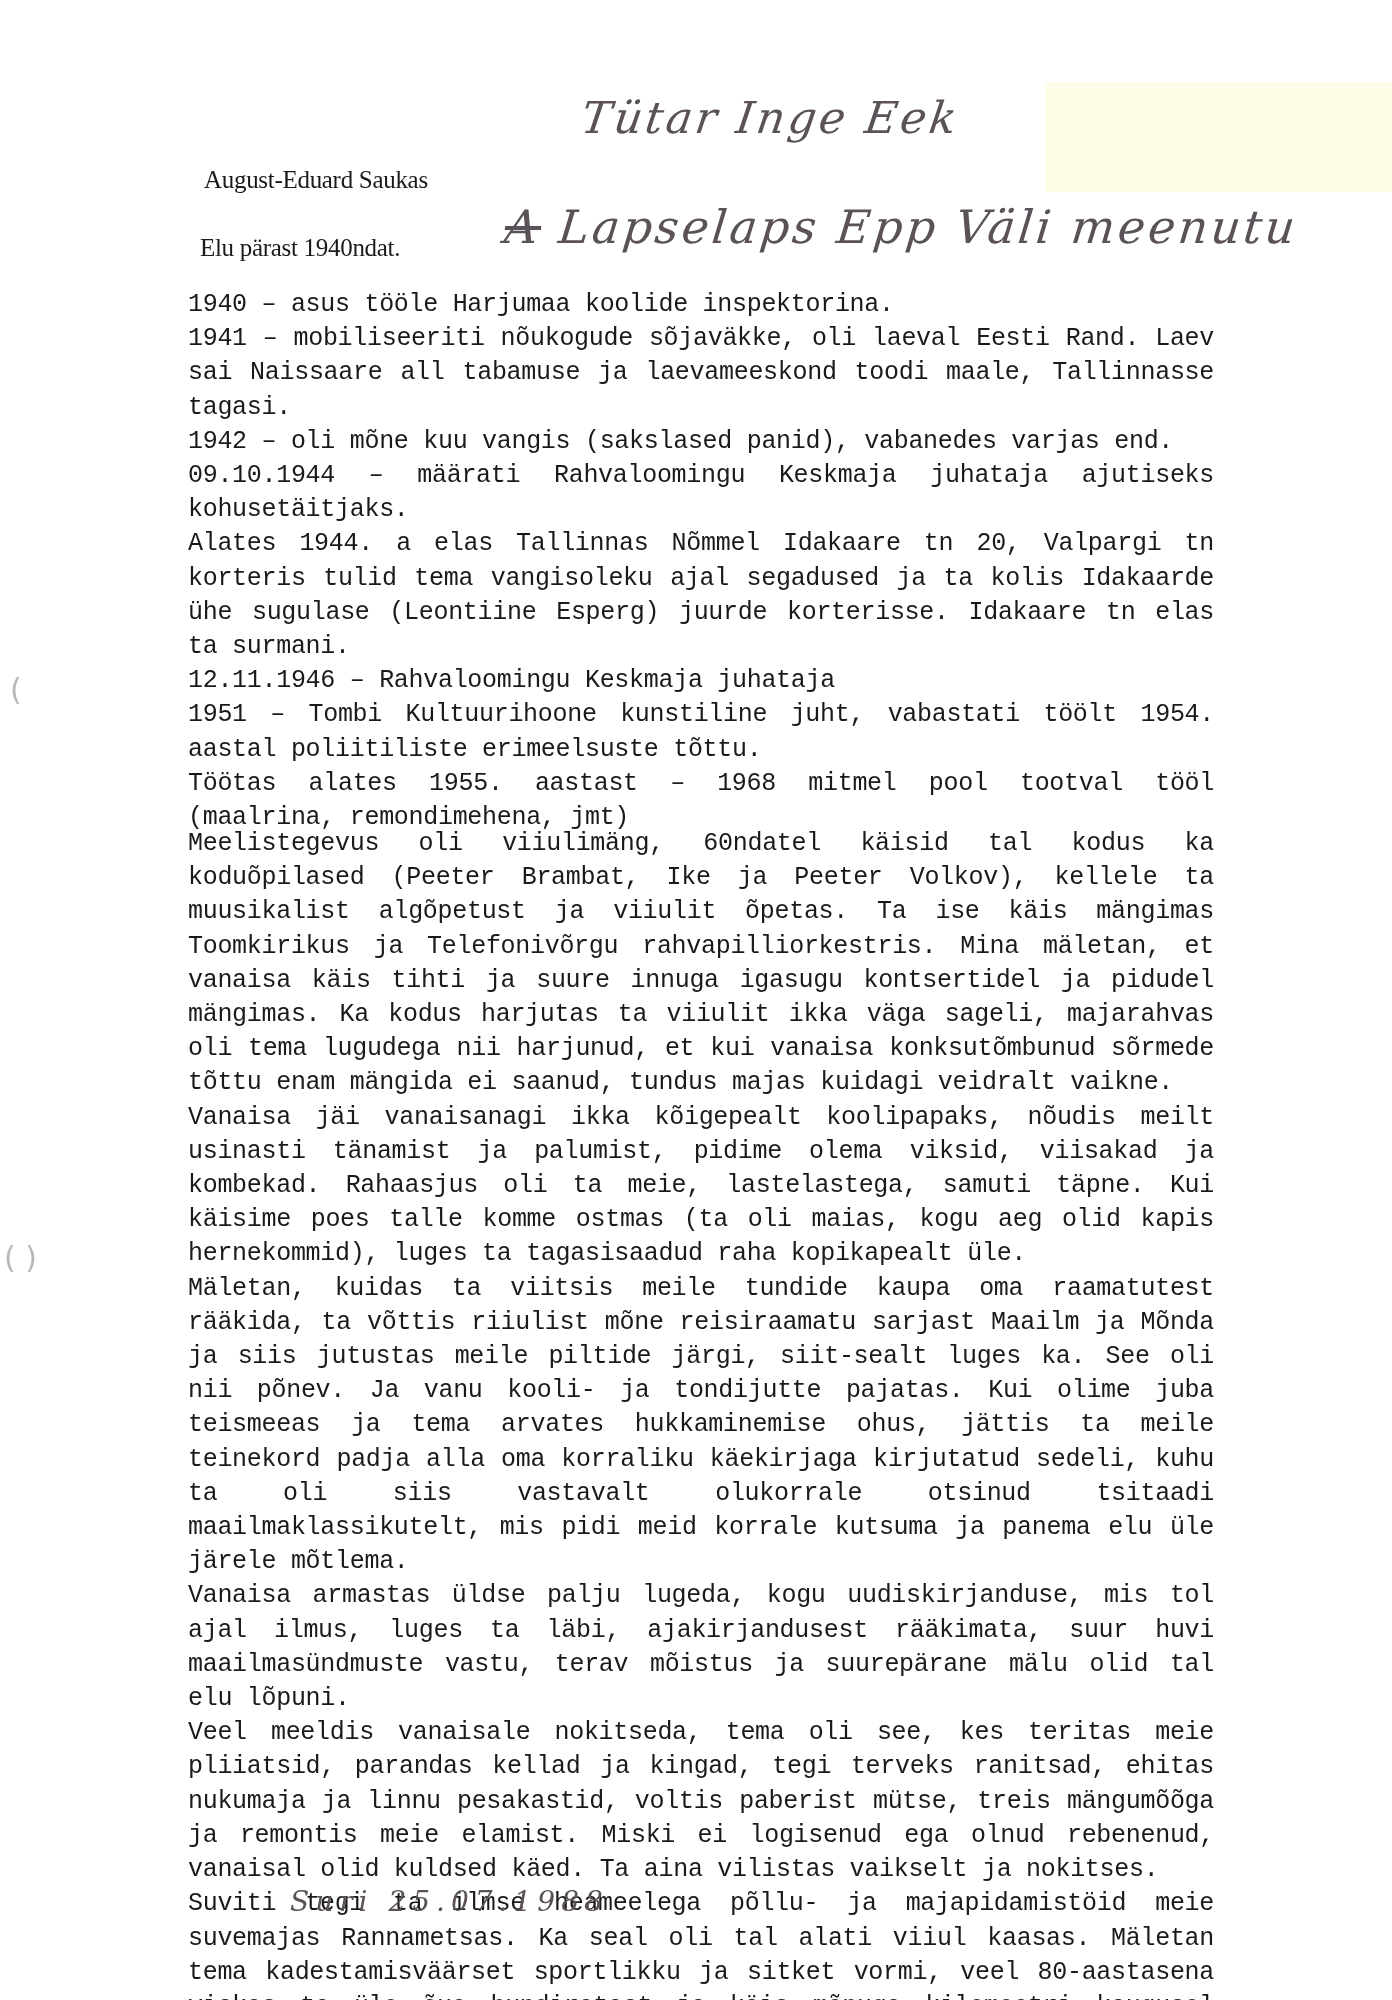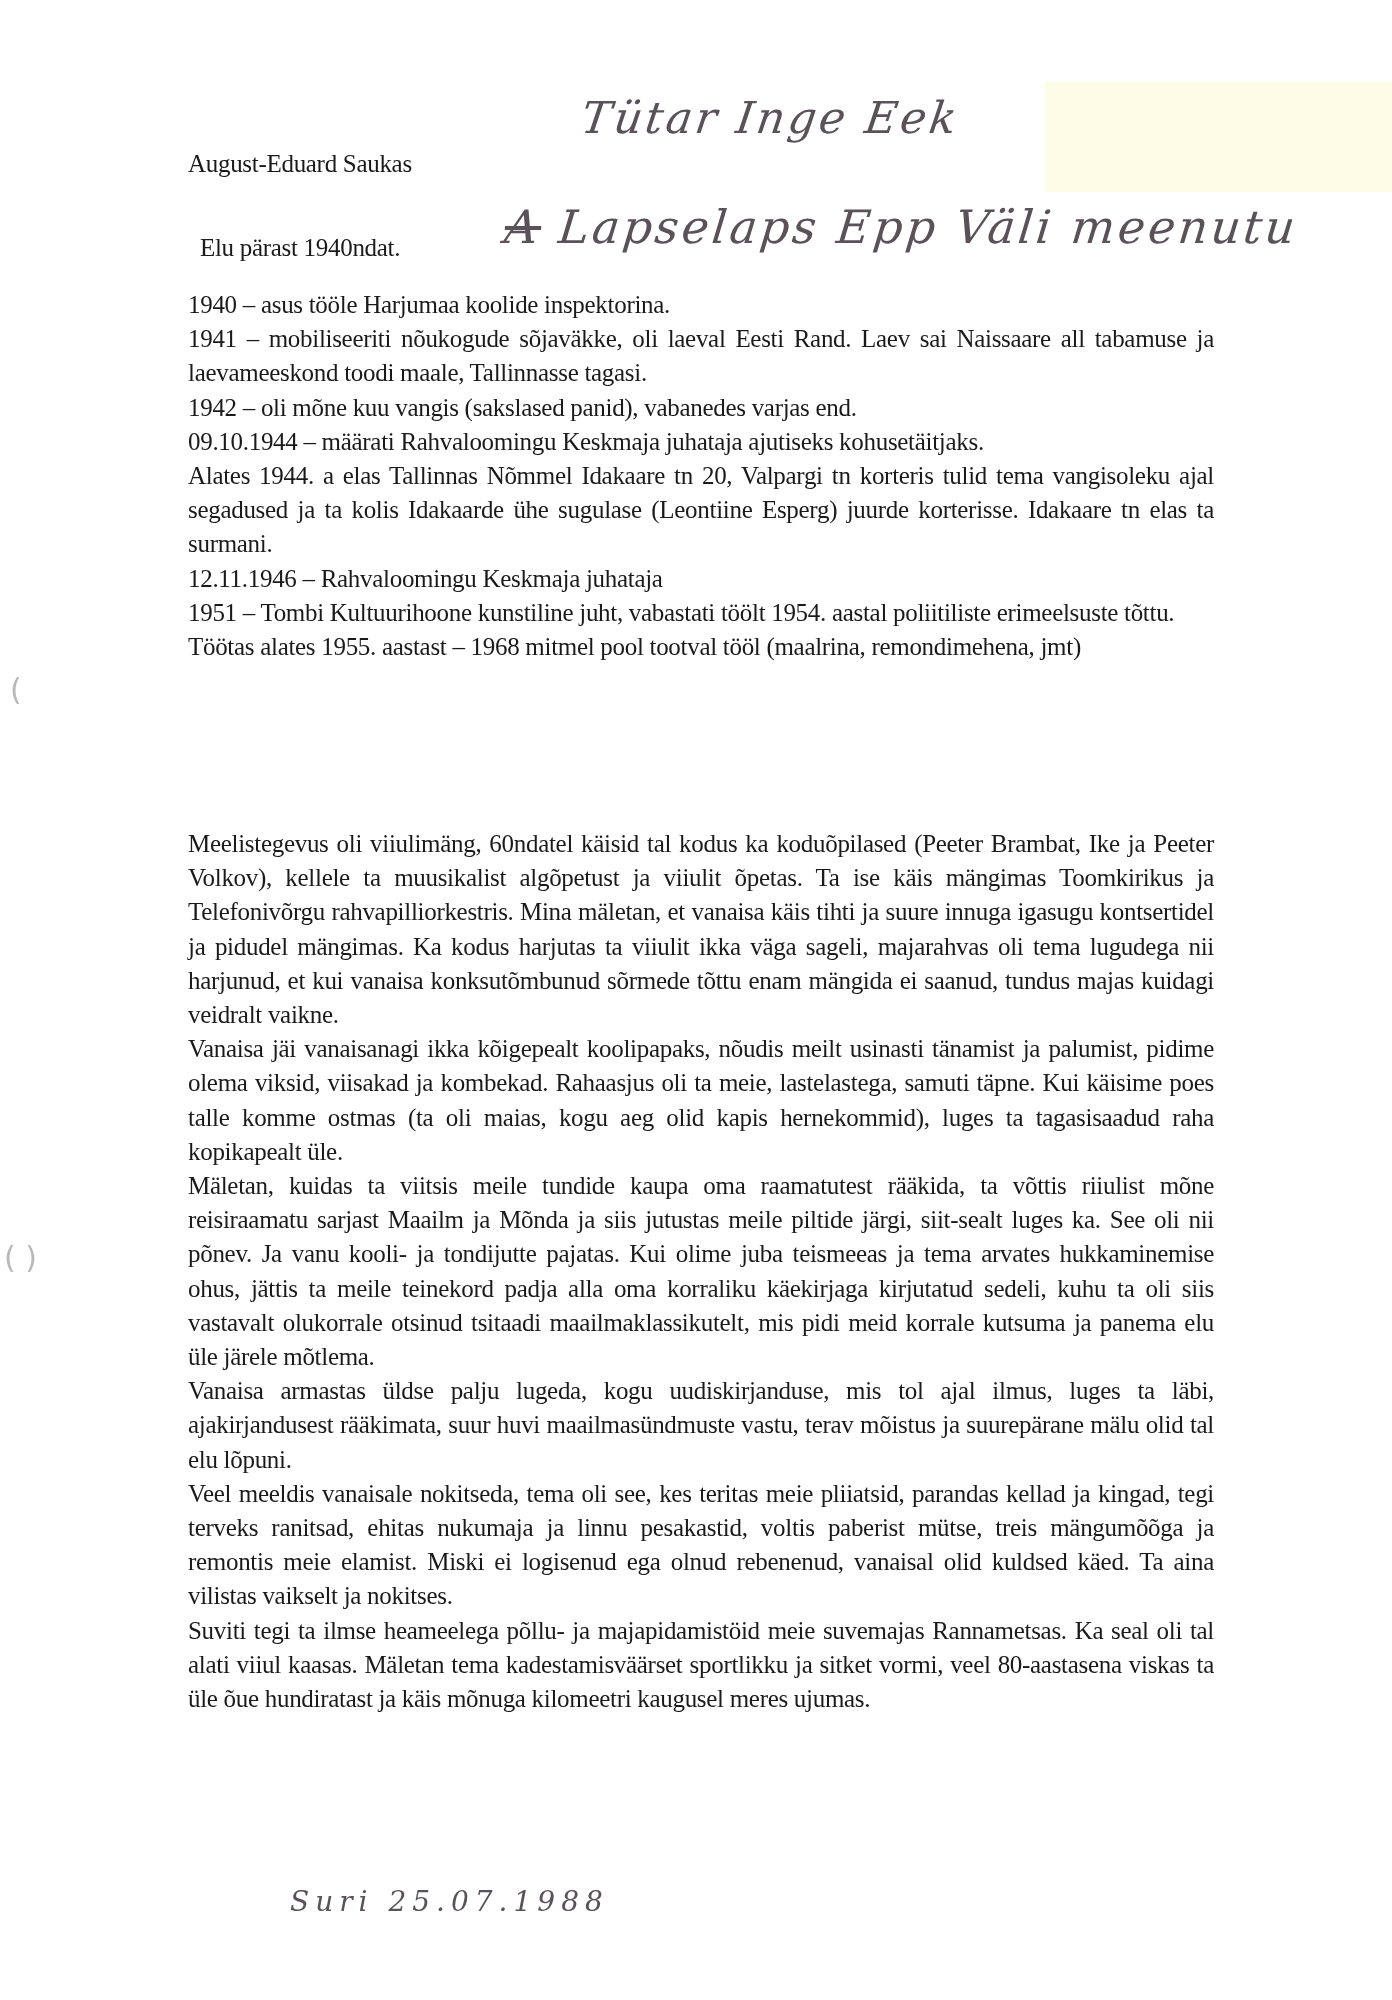--- a/index.html
+++ b/index.html
@@ -22,33 +22,33 @@
       letter-spacing: 3px;
     }
     .hand-top { left: 582px; top: 92px; font-size: 44px; transform: skewX(-8deg); font-weight: 300; }
     .hand-second { left: 505px; top: 200px; font-size: 46px; transform: skewX(-6deg); }
     .hand-bottom { left: 290px; top: 1885px; font-size: 28px; letter-spacing: 6px; }
     .strike-mark { text-decoration: line-through; }
     .margin-mark {
       position: absolute; font-family: "DejaVu Sans", sans-serif; color: #b8b8b8; font-size: 30px;
     }
     .doc-title {
-      position: absolute; left: 188px; top: 150px; font-size: 25px; margin: 0;
+      position: absolute; left: 188px; top: 150px; font-size: 25px; margin: 16px;
       font-weight: normal; letter-spacing: -0.3px; text-align: center;
     }
     .doc-subtitle {
       position: absolute; left: 188px; top: 222px; font-size: 25px; margin: 12px;
       font-weight: normal; letter-spacing: -0.3px;
     }
     .body-text {
       position: absolute; left: 188px; width: 1026px;
       font-size: 25px; line-height: 34.2px;
       text-align: justify; letter-spacing: -0.3px;
     }
-    .body-text p { margin: 0; }
+    .body-text p { margin: 0; font-family: Liberation Mono, monospace; }
     .timeline { top: 288px; }
     .memories { top: 827px; }
   </style>
 </head>
 <body>
 
 <div class="sticky-note"></div>
 
 <div class="hand hand-top">Tütar Inge Eek</div>
 

